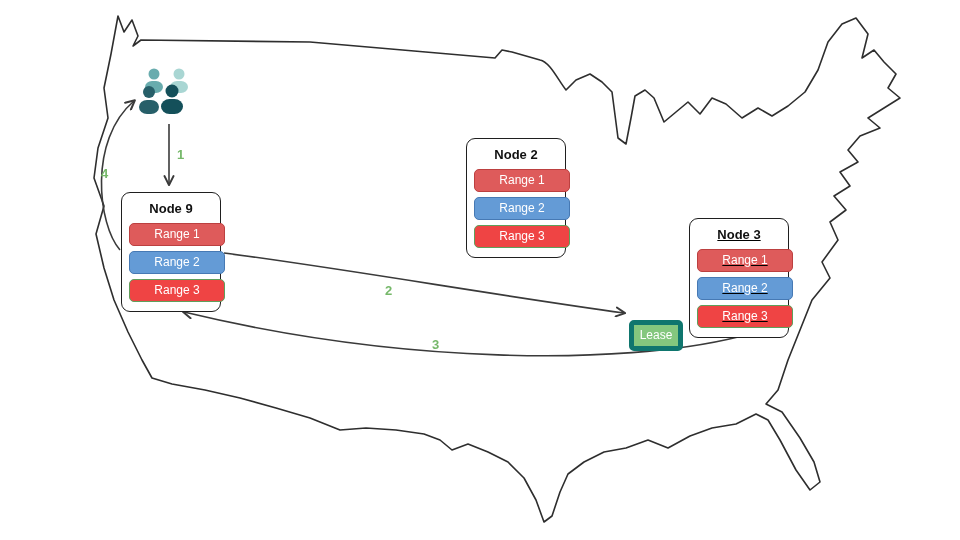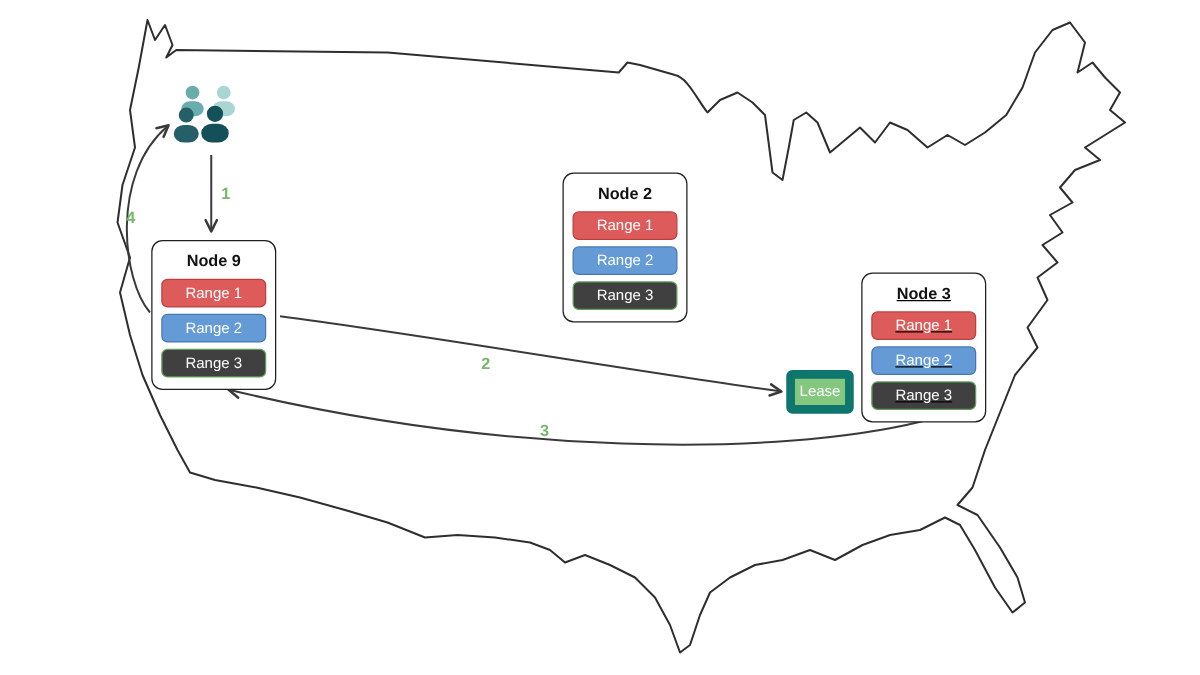--- a/index.html
+++ b/index.html
@@ -8,41 +8,41 @@
     font-family:"Liberation Sans",sans-serif;background:#ffffff;
   }
   .stage svg{position:absolute;left:0;top:0;}
   .node{
     position:absolute;width:100px;background:#ffffff;
     border:1.6px solid #1f1f1f;border-radius:9px;
     padding:8px 7px 9px;box-sizing:border-box;text-align:center;z-index:3;
   }
   .node-title{font-size:13px;font-weight:bold;color:#111;margin-bottom:7px;}
   .badge{
-    display:block;width:84px;margin:5px auto 0;padding:3px 0 4px;
+    display:block;width:96px;margin:5px auto 0;padding:3px 0 4px;
     border-radius:5px;color:#ffffff;font-size:12px;line-height:14px;
     box-sizing:border-box;
   }
   .badge-red{background:#de5b5b;border:1px solid #bc4040;}
   .badge-blue{background:#649bd6;border:1px solid #4679b4;}
-  .badge-green{background:#404040;border:1px solid #5f9f5b;}
+  .badge-green{background:#ef4444;border:1px solid #5f9f5b;}
   .lease-badge{
-    position:absolute;left:629px;top:296px;width:54px;padding:3px 0 4px;
-    border-radius:5px;background:#84c77e;border:7px solid #0f766e;
+    position:absolute;left:629px;top:320px;width:54px;padding:3px 0 4px;
+    border-radius:5px;background:#84c77e;border:5px solid #0f766e;
     color:#ffffff;font-size:12px;text-align:center;z-index:3;box-sizing:border-box;
   }
   .step-label{
     position:absolute;color:#76b86a;font-size:13px;font-weight:600;z-index:4;
   }
   #step1{left:177px;top:147px;}
   #step2{left:385px;top:283px;}
   #step3{left:432px;top:337px;}
   #step4{left:101px;top:166px;}
   #node1{left:121px;top:192px;}
-  #node2{left:450px;top:138px;}
+  #node2{left:466px;top:138px;}
   #node3{left:689px;top:218px;text-decoration:underline;}
 </style>
 </head>
 <body>
 
 <div class="stage">
 
   <svg width="960" height="540" viewBox="0 0 960 540">
     <defs>
       <marker id="arrowhead" viewBox="0 0 10 10" refX="8" refY="5" markerWidth="7" markerHeight="7" orient="auto-start-reverse">

